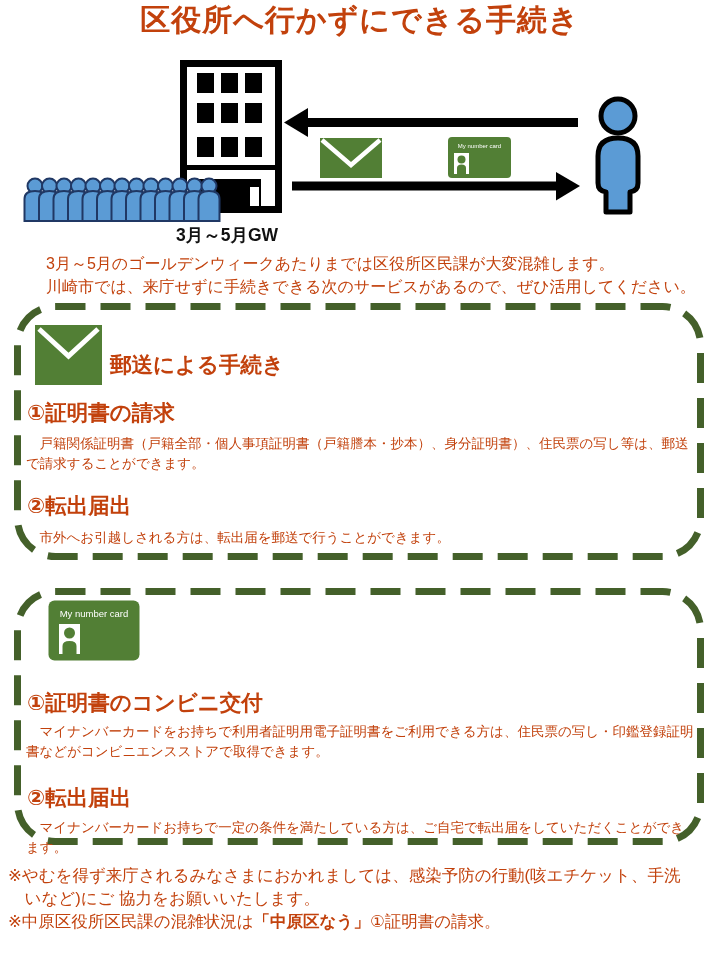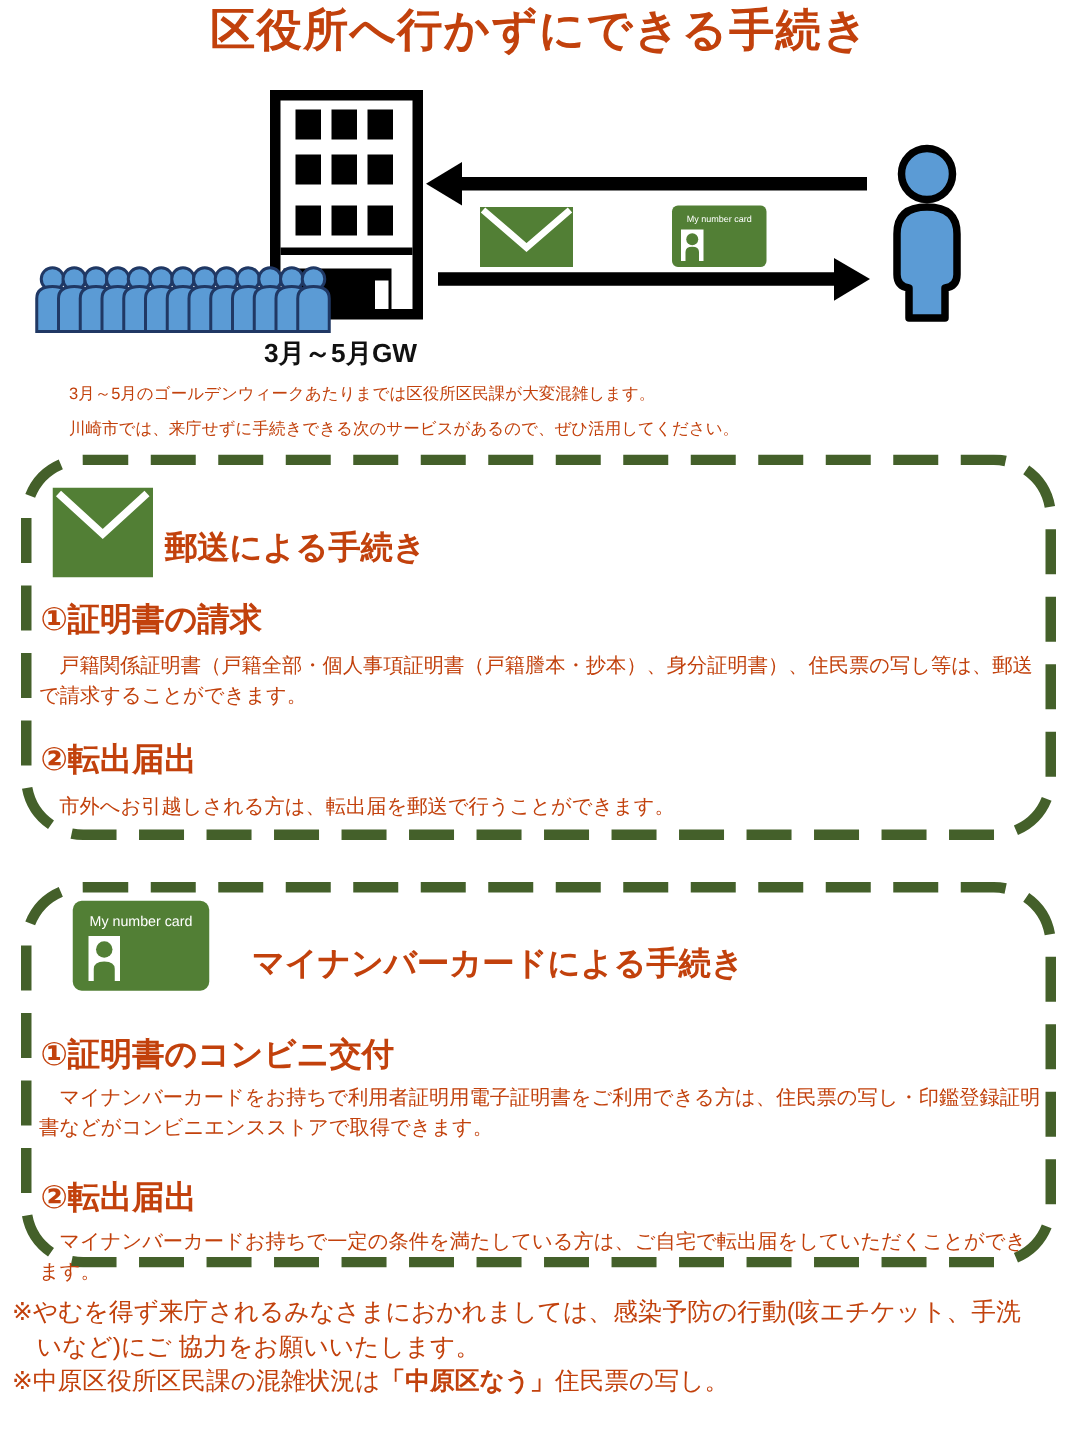--- a/index.html
+++ b/index.html
@@ -8,21 +8,21 @@
     --dark-green:#44602a;
     --blue:#5b9bd5;
     position:relative; width:720px; height:960px; background:#fff;
     font-family:"Liberation Sans","DejaVu Sans",sans-serif; color:#c2410c; overflow:hidden;
   }
   .title {
     position:absolute; top:0px; left:0; width:100%; margin:0;
     text-align:center; font-size:30px; font-weight:bold; letter-spacing:1px;
   }
   .illustration { position:absolute; top:55px; left:0; }
-  .intro { position:absolute; left:46px; top:252px; font-size:11px; line-height:23px; white-space:nowrap; }
+  .intro { position:absolute; left:46px; top:252px; font-size:16px; line-height:23px; white-space:nowrap; }
   .dbox { position:absolute; left:14px; width:690px; height:257px; }
   .border-svg { position:absolute; left:0; top:0; }
   .dash-rect { fill:none; stroke:var(--dark-green); stroke-width:7; stroke-dasharray:30 15; }
   .box-icon { position:absolute; }
   .box-heading { position:absolute; margin:0; font-size:21.5px; font-weight:bold; white-space:nowrap; }
   .item-title { position:absolute; margin:0; font-size:21.5px; font-weight:bold; white-space:nowrap; }
   .item-body { position:absolute; margin:0; font-size:13.5px; line-height:19.5px; width:668px; }
   .footer { position:absolute; left:8px; top:864px; font-size:16.5px; line-height:23px; width:708px; white-space:nowrap; }
   .footer strong { font-weight:bold;text-align:right; }
   
@@ -141,26 +141,25 @@
     <svg class="border-svg" width="690" height="257" viewBox="0 0 690 257">
       <rect class="dash-rect" x="3.5" y="3.5" width="683" height="250" rx="38"></rect>
     </svg>
     <svg class="box-icon" style="left:34px; top:12px;" width="92" height="61" viewBox="0 0 92 61">
       <rect class="f-green" x="0.5" y="0.5" width="91" height="60" rx="6"></rect>
       <text class="card-label-big" x="46" y="17">My number card</text>
       <rect class="f-white" x="11" y="24" width="21" height="30"></rect>
       <circle class="f-green" cx="21.5" cy="33" r="5.5"></circle>
       <path class="f-green" d="M14.5,54 L14.5,46 Q14.5,41 21.5,41 Q28.5,41 28.5,46 L28.5,54 Z"></path>
     </svg>
-    <h2 class="box-heading" style="left:154px; top:39px;">マイナンバーカードによる手続き</h2>
     <h3 class="item-title" style="left:13px; top:100px;">①証明書のコンビニ交付</h3>
     <p class="item-body" style="left:12px; top:134px;">　マイナンバーカードをお持ちで利用者証明用電子証明書をご利用できる方は、住民票の写し・印鑑登録証明書などがコンビニエンスストアで取得できます。</p>
     <h3 class="item-title" style="left:13px; top:195px;">②転出届出</h3>
     <p class="item-body" style="left:12px; top:230px;">　マイナンバーカードお持ちで一定の条件を満たしている方は、ご自宅で転出届をしていただくことができます。</p>
   </section>
 
   <div class="footer">
     <div>※やむを得ず来庁されるみなさまにおかれましては、感染予防の行動(咳エチケット、手洗</div>
     <div>　いなど)にご 協力をお願いいたします。</div>
-    <div><span>※中原区役所区民課の混雑状況は</span><strong>「中原区なう」</strong><span>住民票の写し。</span></div>
+    <div><span>※中原区役所区民課の混雑状況は</span><strong>「中原区なう」</strong><span>①証明書の請求。</span></div>
   </div>
 
 </div>
 
 </body></html>

